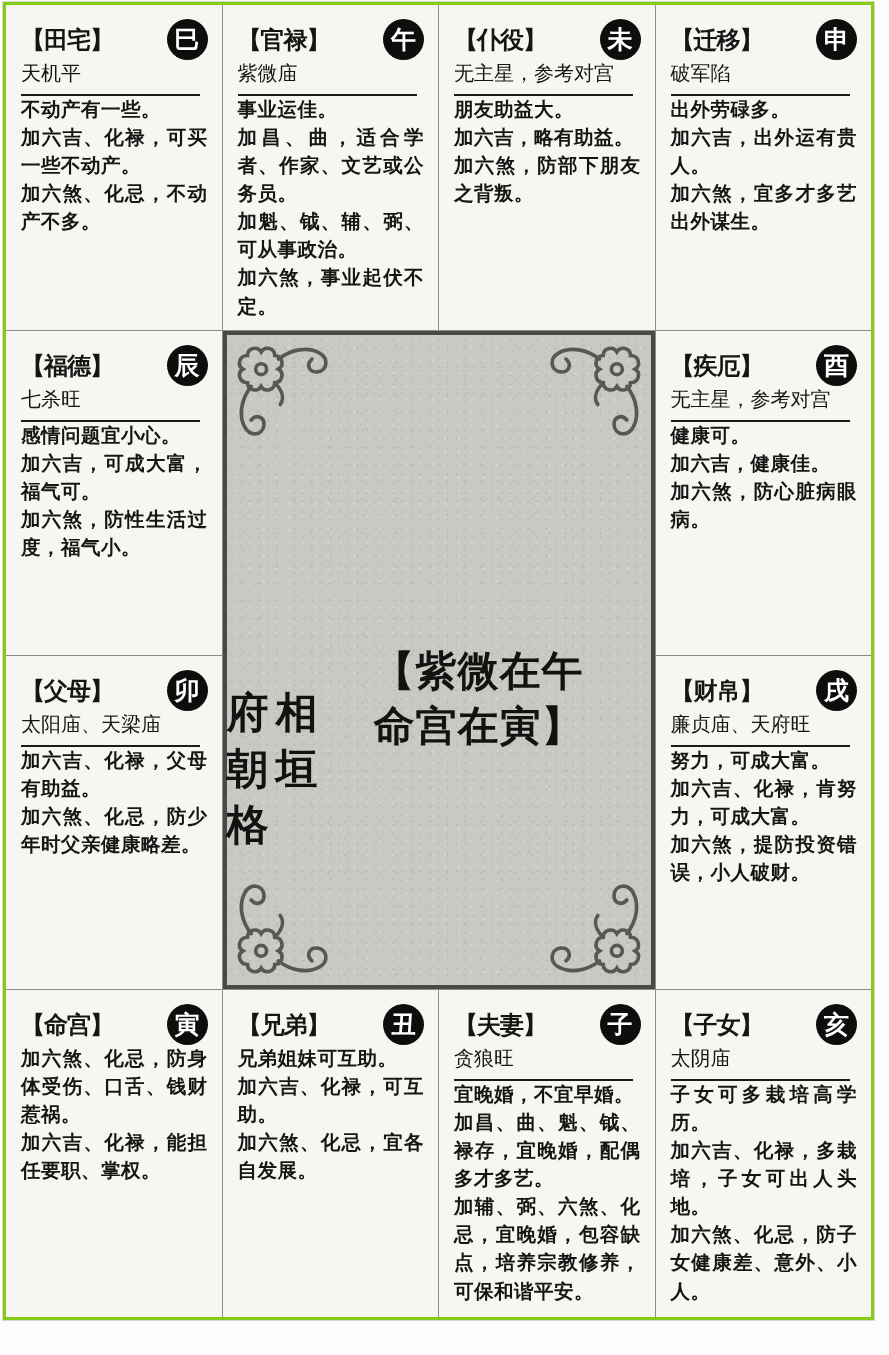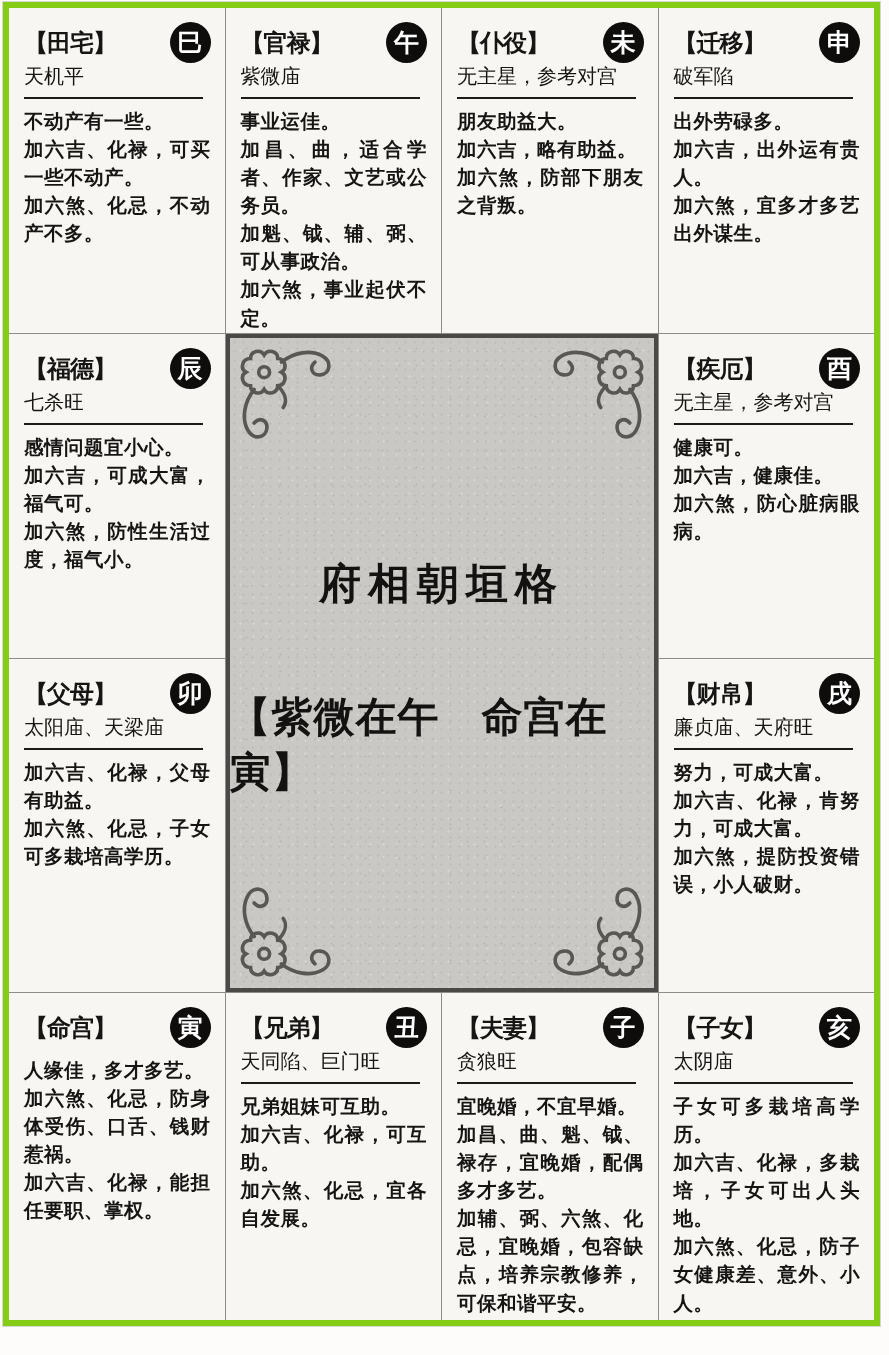--- a/index.html
+++ b/index.html
@@ -7,21 +7,21 @@
     width:889px;height:1355px;
     background:#fdfcfa;
     font-family:"Liberation Sans",sans-serif;
     color:#161514;
     position:relative;
     overflow:hidden;
   }
   .frame{
     position:absolute;left:3px;top:2px;
     width:865px;height:1312px;
-    border:6px solid #84cc16;
+    border:3px solid #84cc16;
     box-shadow:0 0 0 1px #d8d6d0;
     background:#22c55e;
   }
   .grid{
     display:grid;width:100%;height:100%;
     grid-template-columns:1fr 1fr 1fr 1fr;
     grid-template-rows:325fr 324fr 333fr 327fr;
     gap:1px;
     background:#8f8d89;
   }
@@ -46,21 +46,20 @@
     flex:0 0 auto;
     margin-top:1px;
   }
   .star-line{
     font-size:20px;
     padding-bottom:7px;
     border-bottom:2.5px solid #1c1b1a;
     width:96%;
   }
   .cell-body{
-    margin-top:9px;
   }
   .body-line{
     font-family:"DejaVu Serif","Liberation Serif",serif;
     font-size:19.5px;font-weight:600;
     line-height:1.44;
     text-align:justify;
     letter-spacing:0.5px;
   }
   
   .center-panel{
@@ -68,21 +67,21 @@
     grid-row:2 / span 2;
     background-color:#c9c8c4;
     background-image:
       radial-gradient(#bfbeb9 1px, transparent 1.4px),
       radial-gradient(#d4d3cf 1px, transparent 1.4px),
       radial-gradient(#b7b6b1 0.8px, transparent 1.2px);
     background-size:9px 9px,13px 13px,17px 17px;
     background-position:0 0,4px 6px,8px 2px;
     border:4px solid #4a4947;
     position:relative;
-    display:flex;flex-direction:column;align-items:center;
+    display:flex;flex-direction:row;align-items:center;
   }
   .center-title{
     font-family:"DejaVu Serif","Liberation Serif",serif;
     font-size:42px;font-weight:bold;
     letter-spacing:7px;
     margin-top:218px;
     color:#131211;
   }
   .center-subtitle{
     font-size:41px;font-weight:bold;
@@ -226,21 +225,21 @@
       </div>
 
     <div class="cell">
         <div class="cell-head">
           <div class="palace-name">【父母】</div>
           <div class="badge">卯</div>
         </div>
         <div class="star-line">太阳庙、天梁庙</div>
         <div class="cell-body">
           <div class="body-line">加六吉、化禄，父母有助益。</div>
-          <div class="body-line">加六煞、化忌，子女可多栽培高学历。</div>
+          <div class="body-line">加六煞、化忌，防少年时父亲健康略差。</div>
         </div>
       </div>
     <div class="cell">
         <div class="cell-head">
           <div class="palace-name">【财帛】</div>
           <div class="badge">戌</div>
         </div>
         <div class="star-line">廉贞庙、天府旺</div>
         <div class="cell-body">
           <div class="body-line">努力，可成大富。</div>
@@ -248,31 +247,29 @@
           <div class="body-line">加六煞，提防投资错误，小人破财。</div>
         </div>
       </div>
 
     <div class="cell">
         <div class="cell-head">
           <div class="palace-name">【命宫】</div>
           <div class="badge">寅</div>
         </div>
         <div class="cell-body">
-          <div class="body-line">人缘佳，多才多艺。</div>
           <div class="body-line">加六煞、化忌，防身体受伤、口舌、钱财惹祸。</div>
           <div class="body-line">加六吉、化禄，能担任要职、掌权。</div>
         </div>
       </div>
     <div class="cell">
         <div class="cell-head">
           <div class="palace-name">【兄弟】</div>
           <div class="badge">丑</div>
         </div>
-        <div class="star-line">天同陷、巨门旺</div>
         <div class="cell-body">
           <div class="body-line">兄弟姐妹可互助。</div>
           <div class="body-line">加六吉、化禄，可互助。</div>
           <div class="body-line">加六煞、化忌，宜各自发展。</div>
         </div>
       </div>
     <div class="cell">
         <div class="cell-head">
           <div class="palace-name">【夫妻】</div>
           <div class="badge">子</div>

